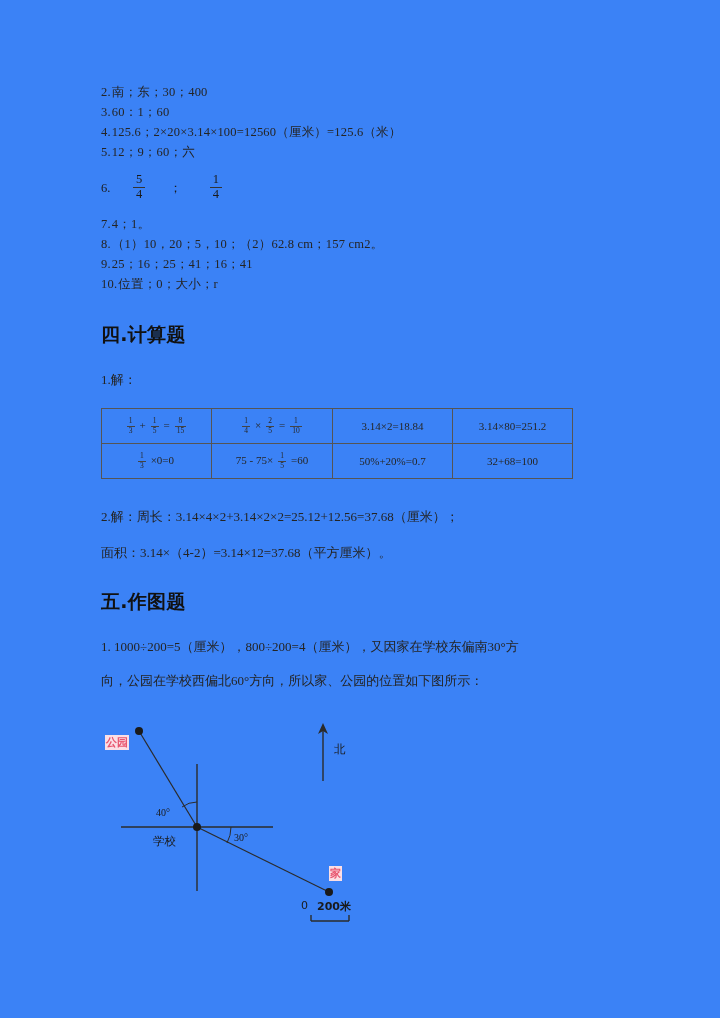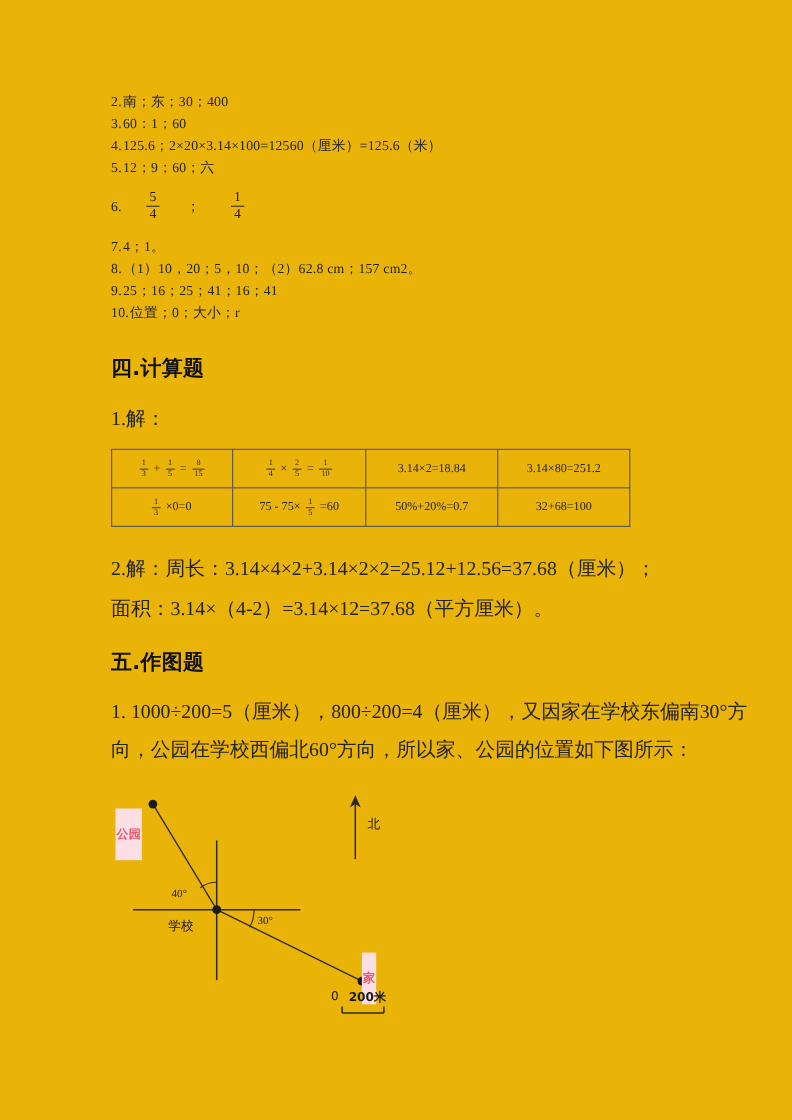--- a/index.html
+++ b/index.html
@@ -13,21 +13,21 @@
     position: relative;
     font-family: "Liberation Serif", "DejaVu Serif", serif;
     color: #1a1a1a;
     overflow: hidden;
   }
   .page {
     position: absolute;
     left: 0; top: 0;
     width: 720px;
     height: 1018px;
-    background: #eab308;
+    background: #3b82f6;
   }
   .content {
     position: absolute;
     left: 101px;
     top: 82px;
     width: 530px;
   }
 
   
   .ans-line {
@@ -77,21 +77,21 @@
   .sec-head {
     font-family: "DejaVu Sans", "Liberation Sans", sans-serif;
     font-weight: bold;
     font-size: 19px;
     color: #111;
     letter-spacing: 0.3px;
   }
 
   
   .para {
-    font-size: 18px;
+    font-size: 13px;
     line-height: 20px;
     color: #242424;
     white-space: nowrap;
   }
 
   
   .calc-table {
     border-collapse: collapse;
     table-layout: fixed;
     font-size: 11px;
@@ -131,21 +131,21 @@
   .fig-label {
     position: absolute;
     font-family: "DejaVu Sans", "Liberation Sans", sans-serif;
     font-size: 11px;
     white-space: nowrap;
   }
   .lbl-red {
     color: #e8566f;
     background: #fbdfe5;
     font-weight: bold;
-    padding: 16px 1px;
+    padding: 0 1px;
   }
   .lbl-plain {
     color: #1a1a1a;
     font-size: 11.5px;
   }
   .lbl-ang {
     color: #1a1a1a;
     font-size: 10px;
     font-family: "Liberation Serif", serif;
   }

